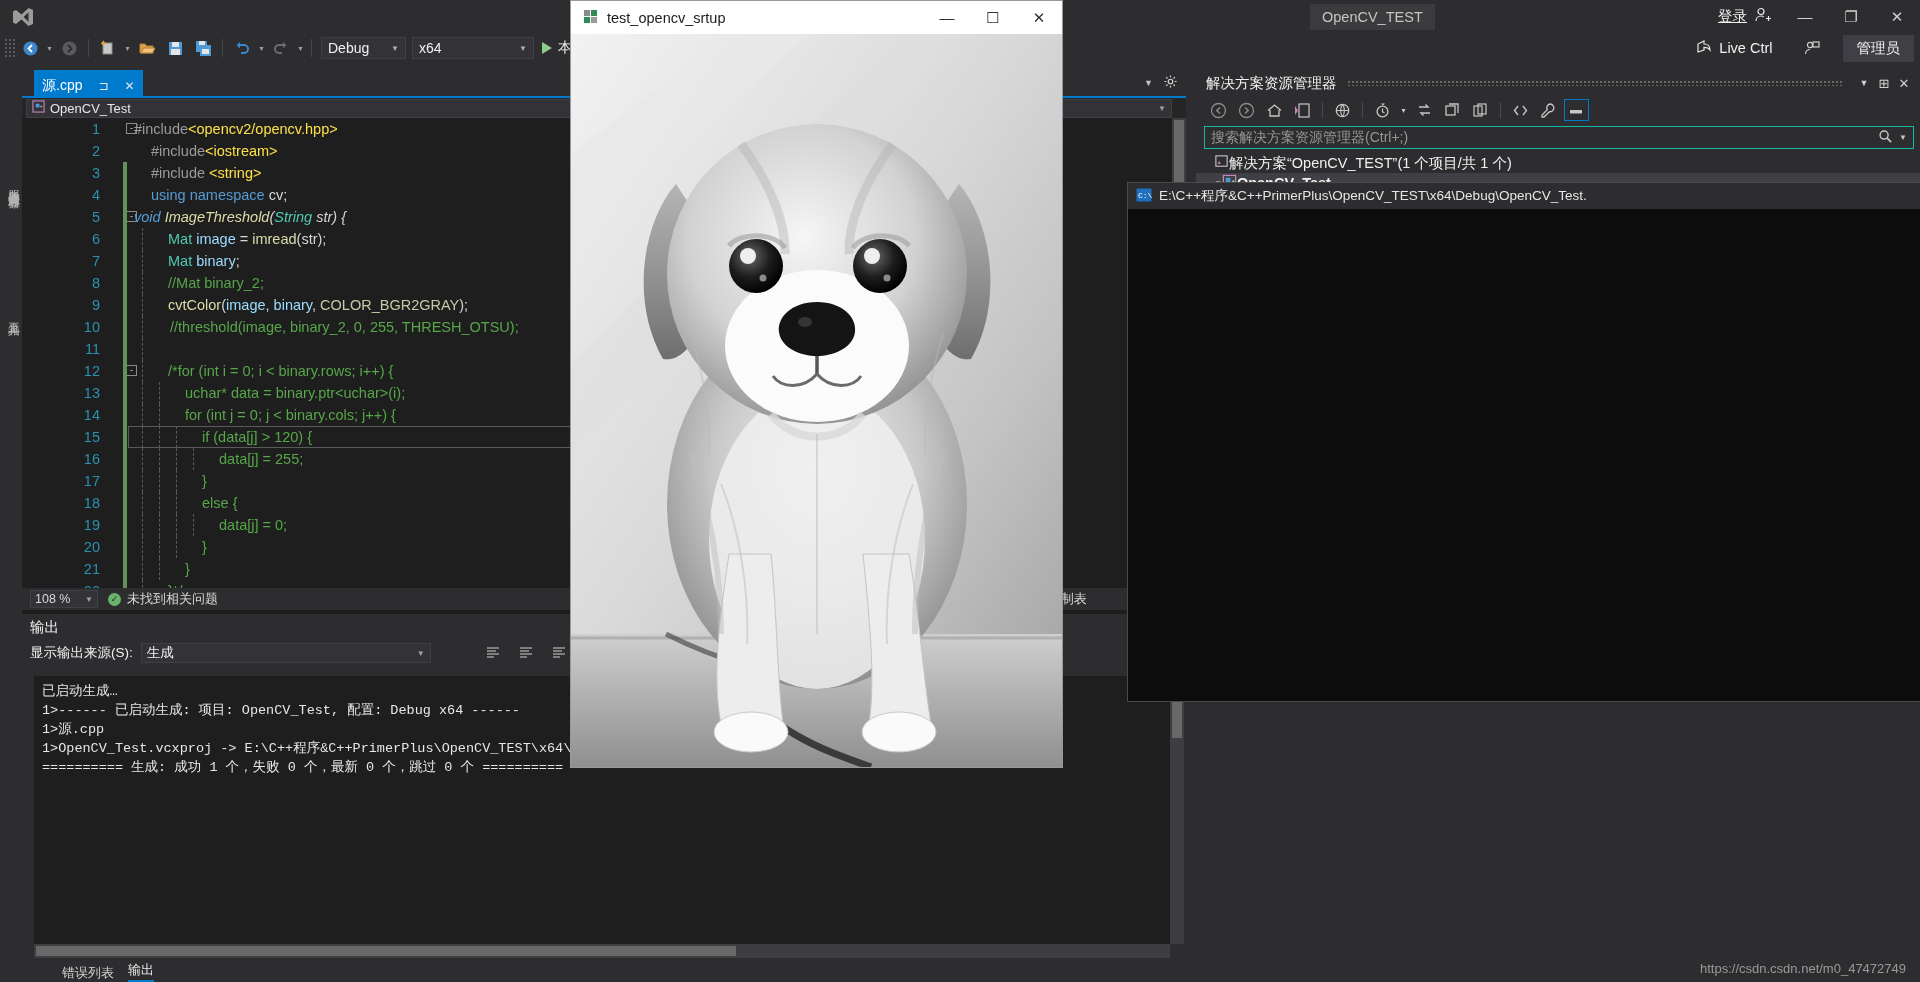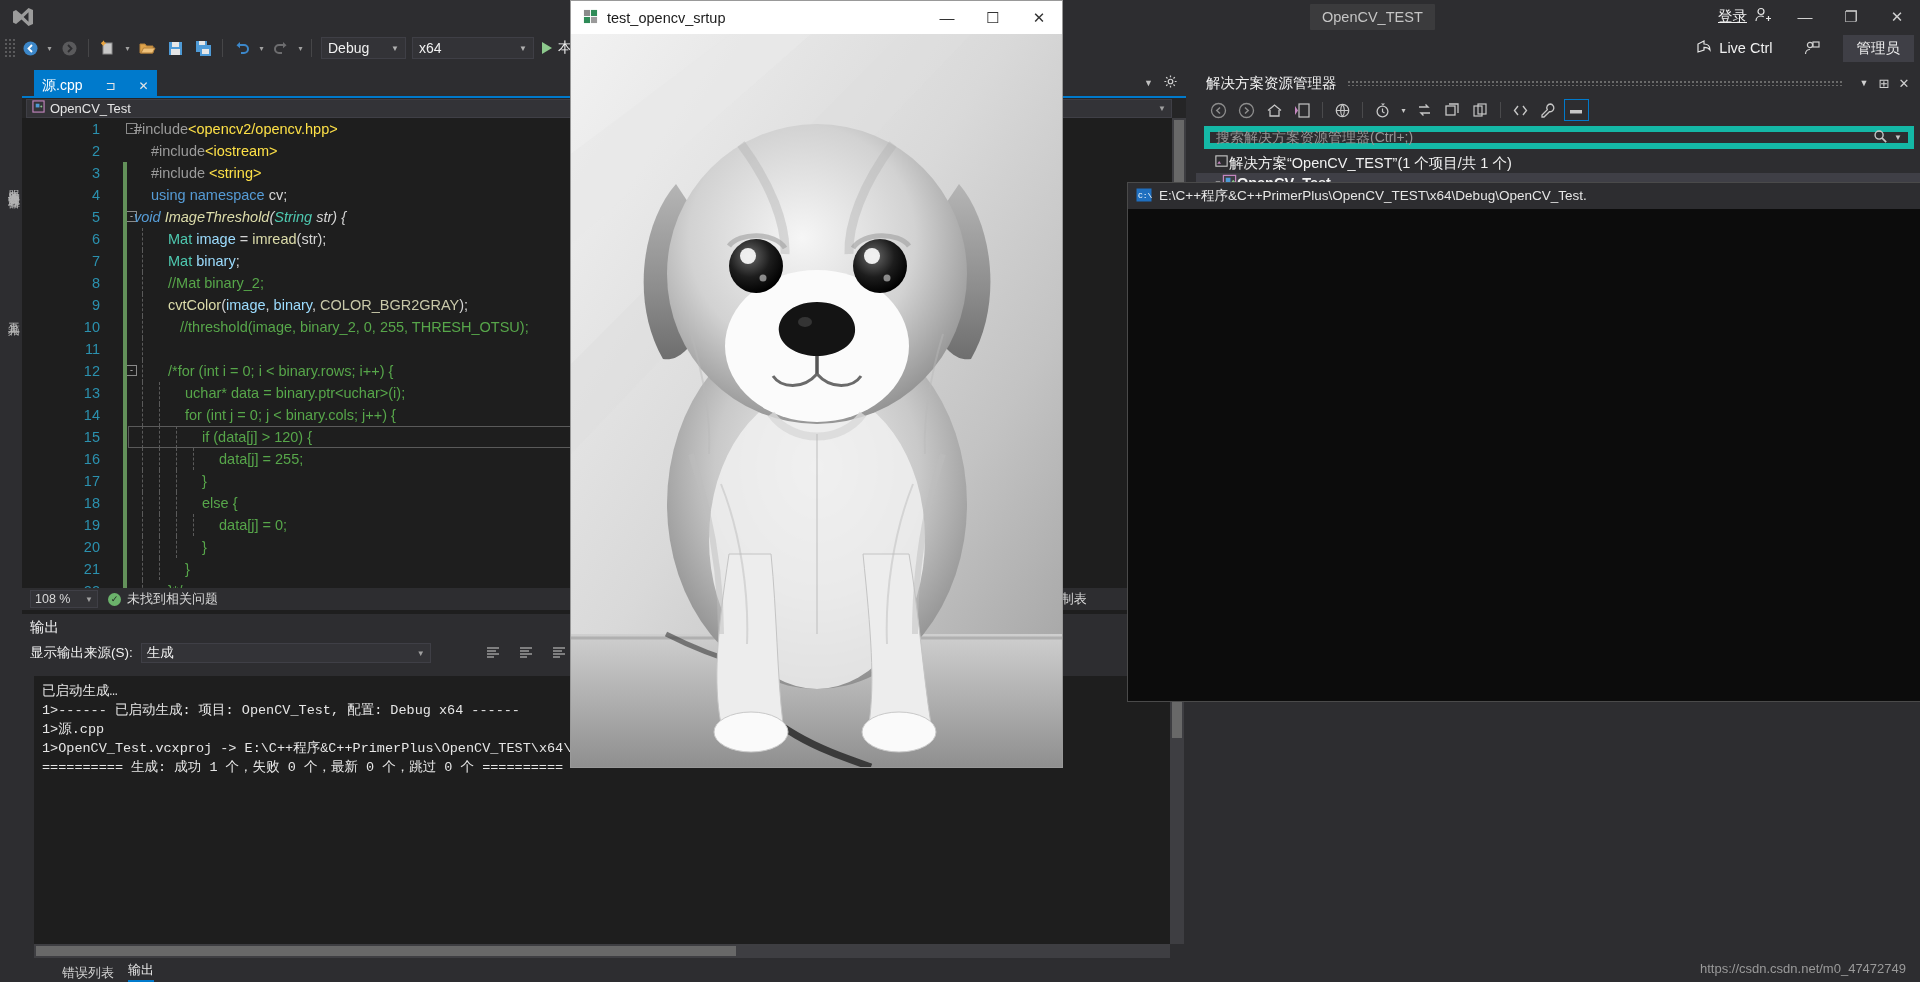--- a/index.html
+++ b/index.html
@@ -38,21 +38,21 @@
   .liveshare { display:flex; align-items:center; gap:6px; font-size:14.5px; padding:0 8px; }
   .adminchip { background:#3f3f46; padding:4px 14px; font-size:14.5px; color:#f1f1f1; margin-right:6px; }
 
   
   .vstrip { position:absolute; width:22px; background:#2d2d30; color:#b4b4b4; font-size:12px;
             writing-mode:vertical-rl; text-align:center; padding-top:8px; letter-spacing:1px; }
 
   
   .edzone { position:absolute; left:22px; top:70px; width:1164px; height:545px; background:#1e1e1e; }
   .tabstrip { position:absolute; left:22px; top:70px; width:1164px; height:26px; background:#2d2d30; }
-  .tab { position:absolute; left:12px; top:0; height:26px; background:#007acc; color:#fff; display:flex; align-items:center; padding:16px 8px; gap:23px; font-size:14px;text-align:right; }
+  .tab { position:absolute; left:12px; top:0; height:26px; background:#007acc; color:#fff; display:flex; align-items:center; padding:16px 8px; gap:16px; font-size:14px;text-align:right; }
   .tab .pin, .tab .x { font-size:12px; color:#e6e6e6; }
   .tabline { position:absolute; left:22px; top:96px; width:1164px; height:2px; background:#007acc; }
   .tabright { position:absolute; right:0px; top:0px; height:26px; display:flex; align-items:center; gap:10px; padding-right:8px; color:#c0c0c0; }
 
   .navbar { position:absolute; left:22px; top:98px; width:1164px; height:20px; background:#252526; display:flex; align-items:center; }
   .navcombo { height:19px; background:#333337; border:1px solid #3f3f46; display:flex; align-items:center; padding:0 5px; font-size:13px; color:#e6e6e6; gap:5px;}
   .navcombo .cdn { margin-left:auto; color:#a0a0a0; font-size:8px; }
 
   .codearea { position:absolute; left:22px; top:118px; width:1164px; height:470px; background:#1e1e1e; overflow:hidden; }
   .coderow { height:22px; line-height:22px; white-space:pre; font-family:"Liberation Sans","DejaVu Sans",sans-serif; font-size:14.5px; position:relative; }
@@ -86,21 +86,21 @@
 
   
   .sepanel { position:absolute; left:1196px; top:70px; width:724px; height:912px; background:#2d2d30; }
   .sehdr { height:26px; display:flex; align-items:center; padding:0 6px 0 10px; font-size:14.5px; color:#f1f1f1; }
   .sedots { flex:1; height:6px; margin:0 10px; background-image:radial-gradient(#6a6a6a 1px, transparent 1px); background-size:4px 4px; }
   .sehdr .hicon { width:20px; text-align:center; color:#d0d0d0; font-size:13px; }
   .setoolbar { height:28px; display:flex; align-items:center; gap:3px; padding-left:10px; }
   .seic { width:25px; height:22px; display:flex; align-items:center; justify-content:center; color:#c6c6c6; }
   .seic.sel { border:1px solid #007acc; }
   .sesep { width:1px; height:16px; background:#4a4a4c; margin:0 4px; }
-  .sesearch { height:23px; margin:2px 6px 0 8px; background:#2d2d30; border:6px solid #14b8a6; display:flex; align-items:center; padding:0 6px; font-size:14px; color:#969696; }
+  .sesearch { height:23px; margin:2px 6px 0 8px; background:#2d2d30; border:1px solid #14b8a6; display:flex; align-items:center; padding:0 6px; font-size:14px; color:#969696; }
   .setree { padding-top:4px; font-size:14.5px; }
   .setree .row { height:20px; display:flex; align-items:center; gap:0; padding-left:18px; color:#f1f1f1; }
   .setree .row.sel { background:#3f3f46; }
   .setree .row.b { font-weight:bold; }
 
   
   .console { position:absolute; left:1127px; top:182px; width:800px; height:520px; background:#0c0c0c; border:1px solid #4a4a4a; }
   .conhdr { height:26px; background:#2d2d30; display:flex; align-items:center; gap:7px; padding-left:8px; font-size:13.5px; color:#e6e6e6; }
   .conpath { overflow:hidden; white-space:nowrap; }
   .conbody { position:absolute; left:0; top:26px; right:0; bottom:0; background:#0c0c0c; }
@@ -284,21 +284,21 @@
   <div class="codearea" id="codearea">
       <div class="coderow"><span class="gutnum">1</span><span class="fold">-</span><span class="codetext" style="left: 112px;"><span class="c-pre">#include</span><span class="c-inc">&lt;opencv2/opencv.hpp&gt;</span></span></div>
       <div class="coderow"><span class="gutnum">2</span><span class="codetext" style="left: 129px;"><span class="c-pre">#include</span><span class="c-inc">&lt;iostream&gt;</span></span></div>
       <div class="coderow"><span class="gutnum">3</span><span class="codetext" style="left: 129px;"><span class="c-pre">#include </span><span class="c-inc">&lt;string&gt;</span></span><span class="changebar" style="background: rgb(99, 145, 90);"></span></div>
       <div class="coderow"><span class="gutnum">4</span><span class="codetext" style="left: 129px;"><span class="c-kw">using namespace </span><span class="c-id">cv;</span></span><span class="changebar" style="background: rgb(99, 145, 90);"></span></div>
       <div class="coderow"><span class="gutnum">5</span><span class="fold">-</span><span class="codetext" style="left: 112px; font-style: italic;"><span class="c-kw">void </span><span class="c-fn">ImageThreshold</span><span class="c-id">(</span><span class="c-ty">String </span><span class="c-id">str) {</span></span><span class="changebar" style="background: rgb(99, 145, 90);"></span></div>
       <div class="coderow"><span class="gutnum">6</span><span class="codetext" style="left: 146px;"><span class="c-ty">Mat </span><span class="c-var">image</span><span class="c-id"> = </span><span class="c-fn">imread</span><span class="c-id">(str);</span></span><span class="changebar" style="background: rgb(99, 145, 90);"></span><span style="position: absolute; top: 0px; width: 1px; height: 22px; border-left: 1px dashed rgb(90, 90, 90); left: 120px;"></span></div>
       <div class="coderow"><span class="gutnum">7</span><span class="codetext" style="left: 146px;"><span class="c-ty">Mat </span><span class="c-var">binary</span><span class="c-id">;</span></span><span class="changebar" style="background: rgb(99, 145, 90);"></span><span style="position: absolute; top: 0px; width: 1px; height: 22px; border-left: 1px dashed rgb(90, 90, 90); left: 120px;"></span></div>
       <div class="coderow"><span class="gutnum">8</span><span class="codetext" style="left: 146px;"><span class="c-cmt">//Mat binary_2;</span></span><span class="changebar" style="background: rgb(99, 145, 90);"></span><span style="position: absolute; top: 0px; width: 1px; height: 22px; border-left: 1px dashed rgb(90, 90, 90); left: 120px;"></span></div>
       <div class="coderow"><span class="gutnum">9</span><span class="codetext" style="left: 146px;"><span class="c-fn">cvtColor</span><span class="c-id">(</span><span class="c-var">image</span><span class="c-id">, </span><span class="c-var">binary</span><span class="c-id">, </span><span class="c-const">COLOR_BGR2GRAY</span><span class="c-id">);</span></span><span class="changebar" style="background: rgb(99, 145, 90);"></span><span style="position: absolute; top: 0px; width: 1px; height: 22px; border-left: 1px dashed rgb(90, 90, 90); left: 120px;"></span></div>
-      <div class="coderow"><span class="gutnum">10</span><span class="codetext" style="left: 158px;"><span class="c-cmt">//threshold(image, binary_2, 0, 255, THRESH_OTSU);</span></span><span class="changebar" style="background: rgb(99, 145, 90);"></span><span style="position: absolute; top: 0px; width: 1px; height: 22px; border-left: 1px dashed rgb(90, 90, 90); left: 120px;"></span></div>
+      <div class="coderow"><span class="gutnum">10</span><span class="codetext" style="left: 148px;"><span class="c-cmt">//threshold(image, binary_2, 0, 255, THRESH_OTSU);</span></span><span class="changebar" style="background: rgb(99, 145, 90);"></span><span style="position: absolute; top: 0px; width: 1px; height: 22px; border-left: 1px dashed rgb(90, 90, 90); left: 120px;"></span></div>
       <div class="coderow"><span class="gutnum">11</span><span class="codetext" style="left: 146px;"></span><span class="changebar" style="background: rgb(99, 145, 90);"></span><span style="position: absolute; top: 0px; width: 1px; height: 22px; border-left: 1px dashed rgb(90, 90, 90); left: 120px;"></span></div>
       <div class="coderow"><span class="gutnum">12</span><span class="fold">-</span><span class="codetext" style="left: 146px;"><span class="c-cmt">/*for (int i = 0; i &lt; binary.rows; i++) {</span></span><span class="changebar" style="background: rgb(99, 145, 90);"></span><span style="position: absolute; top: 0px; width: 1px; height: 22px; border-left: 1px dashed rgb(90, 90, 90); left: 120px;"></span></div>
       <div class="coderow"><span class="gutnum">13</span><span class="codetext" style="left: 163px;"><span class="c-cmt">uchar* data = binary.ptr&lt;uchar&gt;(i);</span></span><span class="changebar" style="background: rgb(99, 145, 90);"></span><span style="position: absolute; top: 0px; width: 1px; height: 22px; border-left: 1px dashed rgb(90, 90, 90); left: 120px;"></span><span style="position: absolute; top: 0px; width: 1px; height: 22px; border-left: 1px dashed rgb(90, 90, 90); left: 137px;"></span></div>
       <div class="coderow"><span class="gutnum">14</span><span class="codetext" style="left: 163px;"><span class="c-cmt">for (int j = 0; j &lt; binary.cols; j++) {</span></span><span class="changebar" style="background: rgb(99, 145, 90);"></span><span style="position: absolute; top: 0px; width: 1px; height: 22px; border-left: 1px dashed rgb(90, 90, 90); left: 120px;"></span><span style="position: absolute; top: 0px; width: 1px; height: 22px; border-left: 1px dashed rgb(90, 90, 90); left: 137px;"></span></div>
       <div class="coderow"><span class="gutnum">15</span><span class="codetext" style="left: 180px;"><span class="c-cmt">if (data[j] &gt; 120) {</span></span><span class="changebar" style="background: rgb(99, 145, 90);"></span><span style="position: absolute; top: 0px; width: 1px; height: 22px; border-left: 1px dashed rgb(90, 90, 90); left: 120px;"></span><span style="position: absolute; top: 0px; width: 1px; height: 22px; border-left: 1px dashed rgb(90, 90, 90); left: 137px;"></span><span style="position: absolute; top: 0px; width: 1px; height: 22px; border-left: 1px dashed rgb(90, 90, 90); left: 154px;"></span><span class="hl-line"></span></div>
       <div class="coderow"><span class="gutnum">16</span><span class="codetext" style="left: 197px;"><span class="c-cmt">data[j] = 255;</span></span><span class="changebar" style="background: rgb(99, 145, 90);"></span><span style="position: absolute; top: 0px; width: 1px; height: 22px; border-left: 1px dashed rgb(90, 90, 90); left: 120px;"></span><span style="position: absolute; top: 0px; width: 1px; height: 22px; border-left: 1px dashed rgb(90, 90, 90); left: 137px;"></span><span style="position: absolute; top: 0px; width: 1px; height: 22px; border-left: 1px dashed rgb(90, 90, 90); left: 154px;"></span><span style="position: absolute; top: 0px; width: 1px; height: 22px; border-left: 1px dashed rgb(90, 90, 90); left: 171px;"></span></div>
       <div class="coderow"><span class="gutnum">17</span><span class="codetext" style="left: 180px;"><span class="c-cmt">}</span></span><span class="changebar" style="background: rgb(99, 145, 90);"></span><span style="position: absolute; top: 0px; width: 1px; height: 22px; border-left: 1px dashed rgb(90, 90, 90); left: 120px;"></span><span style="position: absolute; top: 0px; width: 1px; height: 22px; border-left: 1px dashed rgb(90, 90, 90); left: 137px;"></span><span style="position: absolute; top: 0px; width: 1px; height: 22px; border-left: 1px dashed rgb(90, 90, 90); left: 154px;"></span></div>
       <div class="coderow"><span class="gutnum">18</span><span class="codetext" style="left: 180px;"><span class="c-cmt">else {</span></span><span class="changebar" style="background: rgb(99, 145, 90);"></span><span style="position: absolute; top: 0px; width: 1px; height: 22px; border-left: 1px dashed rgb(90, 90, 90); left: 120px;"></span><span style="position: absolute; top: 0px; width: 1px; height: 22px; border-left: 1px dashed rgb(90, 90, 90); left: 137px;"></span><span style="position: absolute; top: 0px; width: 1px; height: 22px; border-left: 1px dashed rgb(90, 90, 90); left: 154px;"></span></div>
       <div class="coderow"><span class="gutnum">19</span><span class="codetext" style="left: 197px;"><span class="c-cmt">data[j] = 0;</span></span><span class="changebar" style="background: rgb(99, 145, 90);"></span><span style="position: absolute; top: 0px; width: 1px; height: 22px; border-left: 1px dashed rgb(90, 90, 90); left: 120px;"></span><span style="position: absolute; top: 0px; width: 1px; height: 22px; border-left: 1px dashed rgb(90, 90, 90); left: 137px;"></span><span style="position: absolute; top: 0px; width: 1px; height: 22px; border-left: 1px dashed rgb(90, 90, 90); left: 154px;"></span><span style="position: absolute; top: 0px; width: 1px; height: 22px; border-left: 1px dashed rgb(90, 90, 90); left: 171px;"></span></div>
       <div class="coderow"><span class="gutnum">20</span><span class="codetext" style="left: 180px;"><span class="c-cmt">}</span></span><span class="changebar" style="background: rgb(99, 145, 90);"></span><span style="position: absolute; top: 0px; width: 1px; height: 22px; border-left: 1px dashed rgb(90, 90, 90); left: 120px;"></span><span style="position: absolute; top: 0px; width: 1px; height: 22px; border-left: 1px dashed rgb(90, 90, 90); left: 137px;"></span><span style="position: absolute; top: 0px; width: 1px; height: 22px; border-left: 1px dashed rgb(90, 90, 90); left: 154px;"></span></div>

